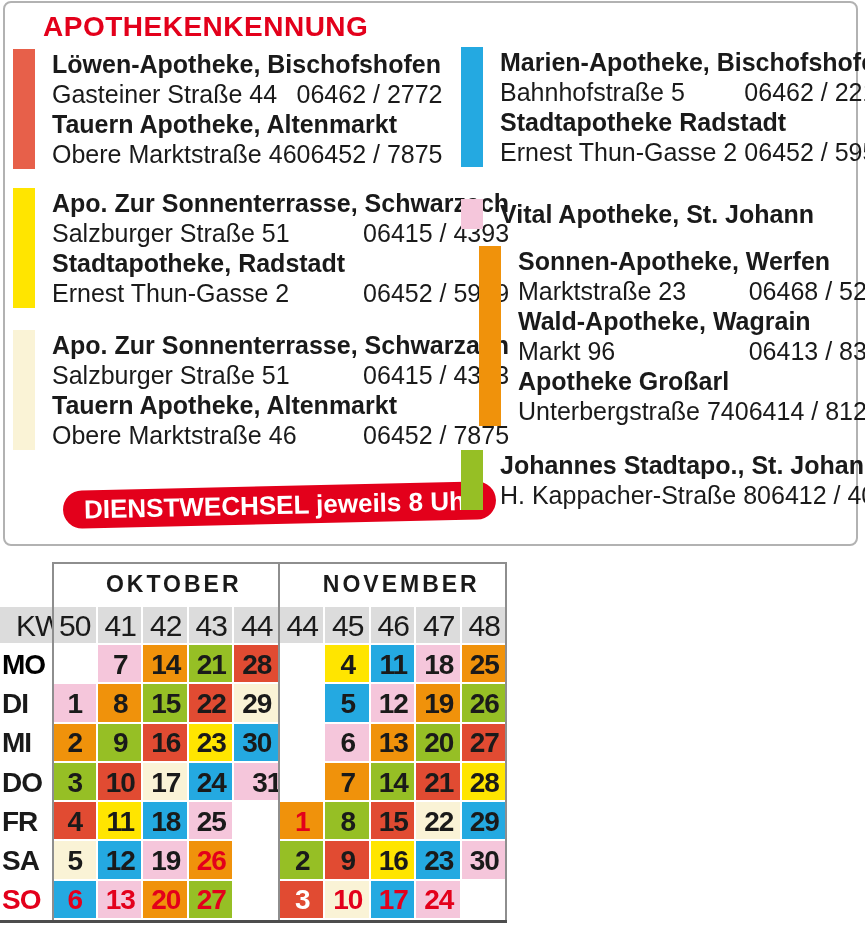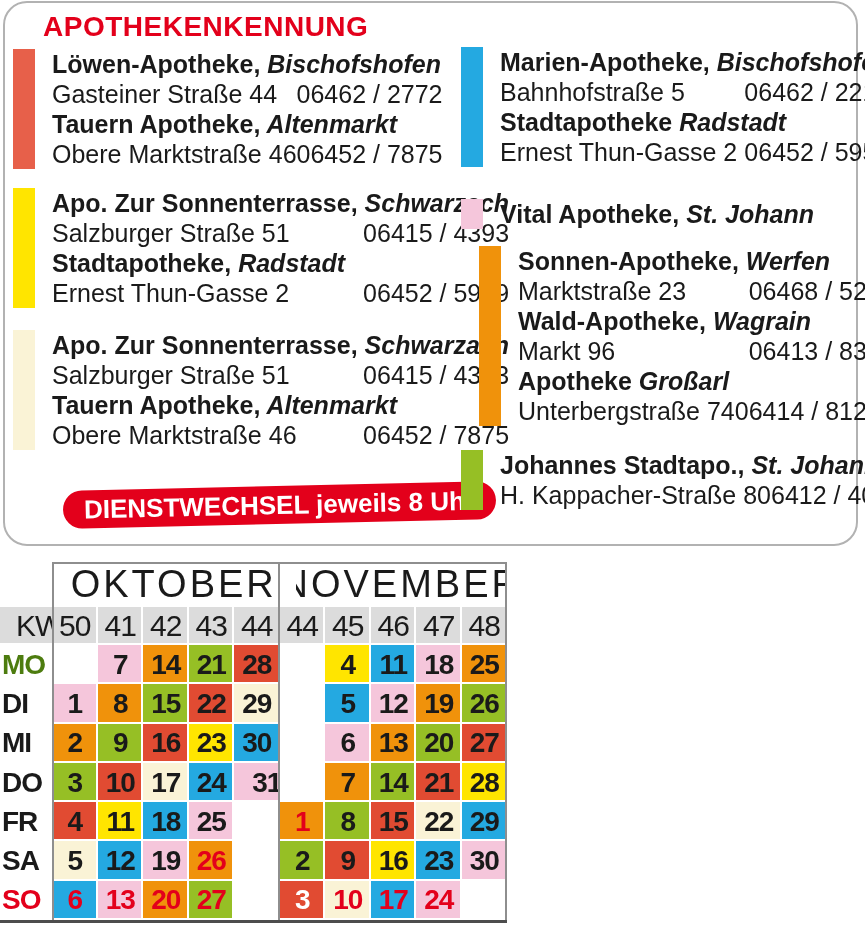--- a/index.html
+++ b/index.html
@@ -5,37 +5,37 @@
   html,body{margin:0;padding:0;}
   body{
     width:865px;height:927px;position:relative;overflow:hidden;
     background:#ffffff;
     font-family:"Liberation Sans","DejaVu Sans",sans-serif;
     color:#1a1a1a;
   }
   
   .legend-box{
     position:absolute;left:3px;top:1px;width:855px;height:545px;
-    background:#fff;border:2px solid #b2b2b2;border-radius:24px;
+    background:#fff;border:2px solid #b2b2b2;border-radius:8px;
     box-sizing:border-box;
   }
   .legend-title{
     position:absolute;left:38px;top:8px;
     font-size:28px;font-weight:700;letter-spacing:.5px;color:#e3001b;
     white-space:nowrap;
   }
   .legend-col{position:absolute;}
   .legend-col.left{left:8px;top:46px;width:392px;}
   .legend-col.right{left:456px;top:44px;width:396px;}
   .block{display:flex;align-items:stretch;}
   .block .bar{width:22px;flex:0 0 22px;}
   .block .entries{margin-left:17px;flex:1;}
   .line{height:30px;line-height:30px;font-size:25px;white-space:nowrap;}
   .line.nameline{font-weight:700;}
-  .line.nameline .city{font-style:italic;text-align:center;}
+  .line.nameline .city{text-align:center;}
   .line.addrline{display:flex;justify-content:space-between;}
   .pill{
     display:inline-block;margin-top:36px;margin-left:50px;
     background:#e3001b;color:#fff;border-radius:20px;
     height:38px;line-height:38px;padding:0 21px;
     font-size:26px;font-weight:700;white-space:nowrap;
     transform:rotate(-1.3deg);
   }
   
   .calendar-wrap{position:absolute;left:0;top:562px;width:515px;height:365px;}
@@ -43,21 +43,21 @@
     display:grid;
     grid-template-columns:52px repeat(10,45.5px);
     grid-template-rows:45px 38px repeat(7,39.3px);
     width:507px;
   }
   .cal-cell{
     box-sizing:border-box;display:flex;align-items:center;justify-content:center;
     overflow:hidden;
   }
   .month-cell{
-    font-size:38px;font-weight:400;letter-spacing:3px;margin-left:16px;
+    font-size:23px;font-weight:700;letter-spacing:3px;margin-left:16px;
   }
   .kw-cell{
     background:#dcdcdc;font-size:30px;font-weight:400;letter-spacing:-1px;
     box-shadow:inset -2px -2px 0 #fff;
   }
   .kw-label{justify-content:flex-start;padding-left:16px;box-shadow:inset 0 -2px 0 #fff;}
   .day-label{
     justify-content:flex-start;padding-left:2px;
     font-size:28px;font-weight:700;letter-spacing:-1px;background:#fff;
   }
@@ -184,21 +184,21 @@
       <div class="cal-cell kw-cell">50</div>
       <div class="cal-cell kw-cell">41</div>
       <div class="cal-cell kw-cell">42</div>
       <div class="cal-cell kw-cell">43</div>
       <div class="cal-cell kw-cell">44</div>
       <div class="cal-cell kw-cell">44</div>
       <div class="cal-cell kw-cell">45</div>
       <div class="cal-cell kw-cell">46</div>
       <div class="cal-cell kw-cell">47</div>
       <div class="cal-cell kw-cell">48</div>
-      <div class="cal-cell day-label" style="color: #4d7c0f;">MO</div>
+      <div class="cal-cell day-label" style="color: #000000;">MO</div>
       <div class="cal-cell date-cell" style="background: rgb(255, 255, 255); color: rgb(26, 26, 26);"></div>
       <div class="cal-cell date-cell" style="background: rgb(245, 198, 219); color: rgb(26, 26, 26);">7</div>
       <div class="cal-cell date-cell" style="background: rgb(240, 146, 11); color: rgb(26, 26, 26);">14</div>
       <div class="cal-cell date-cell" style="background: rgb(150, 191, 37); color: rgb(26, 26, 26);">21</div>
       <div class="cal-cell date-cell" style="background: rgb(225, 75, 50); color: rgb(26, 26, 26);">28</div>
       <div class="cal-cell date-cell" style="background: rgb(255, 255, 255); color: rgb(26, 26, 26);"></div>
       <div class="cal-cell date-cell" style="background: rgb(255, 229, 0); color: rgb(26, 26, 26);">4</div>
       <div class="cal-cell date-cell" style="background: rgb(36, 169, 225); color: rgb(26, 26, 26);">11</div>
       <div class="cal-cell date-cell" style="background: rgb(245, 198, 219); color: rgb(26, 26, 26);">18</div>
       <div class="cal-cell date-cell" style="background: rgb(240, 146, 11); color: rgb(26, 26, 26);">25</div>

